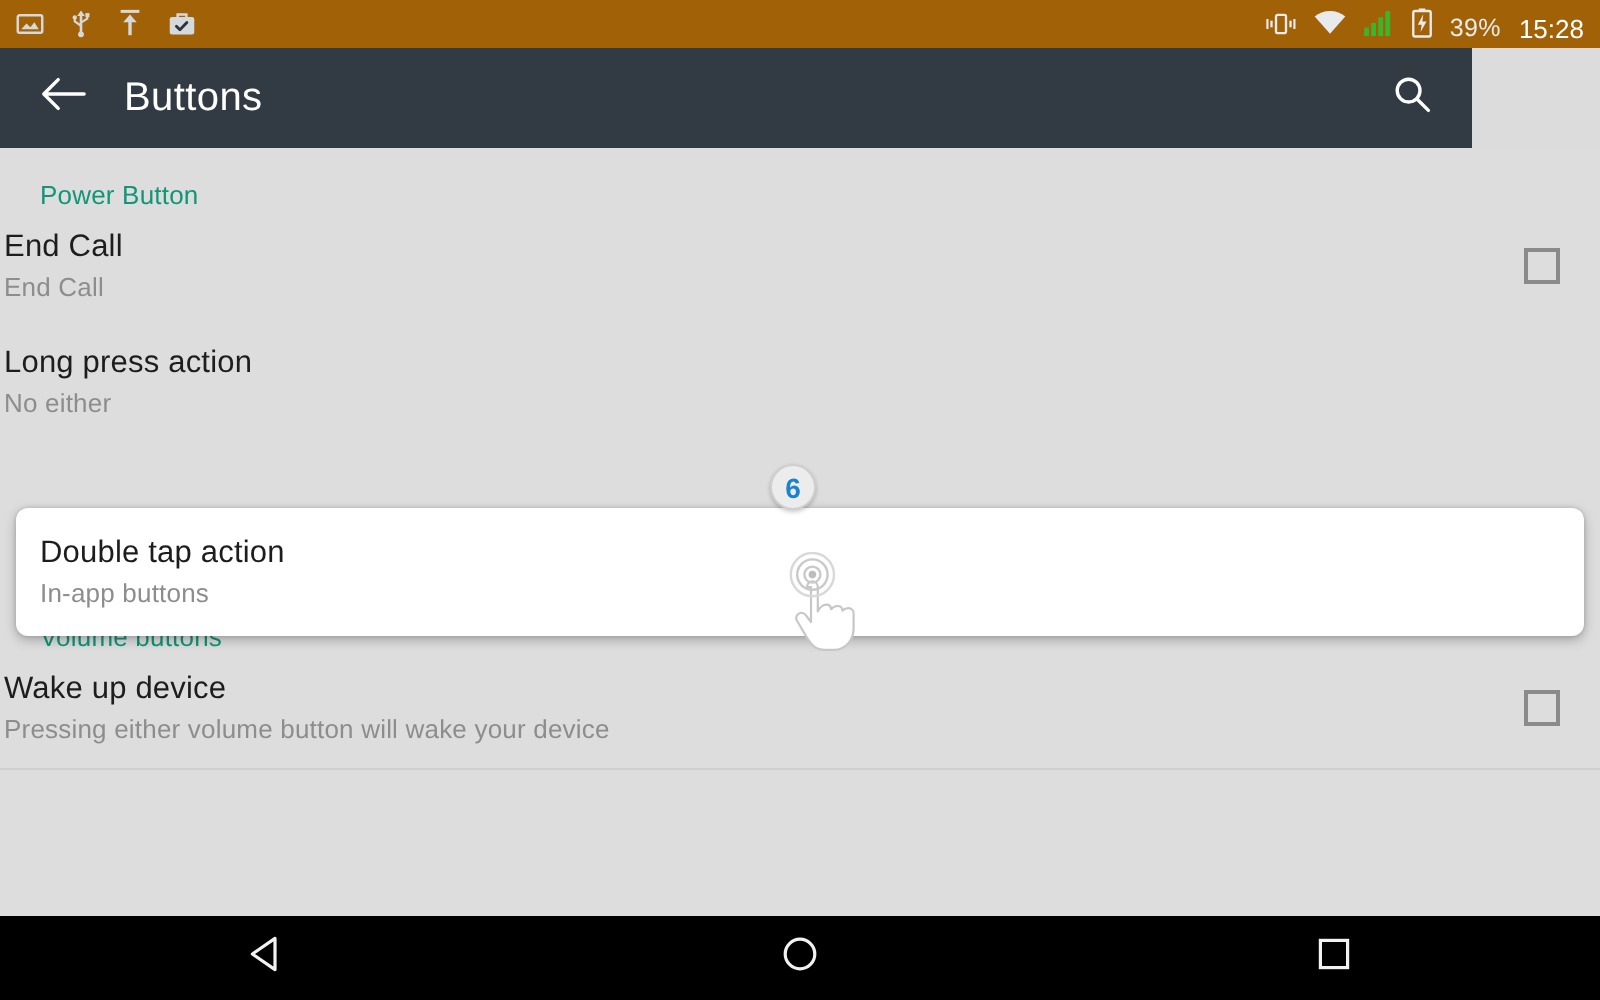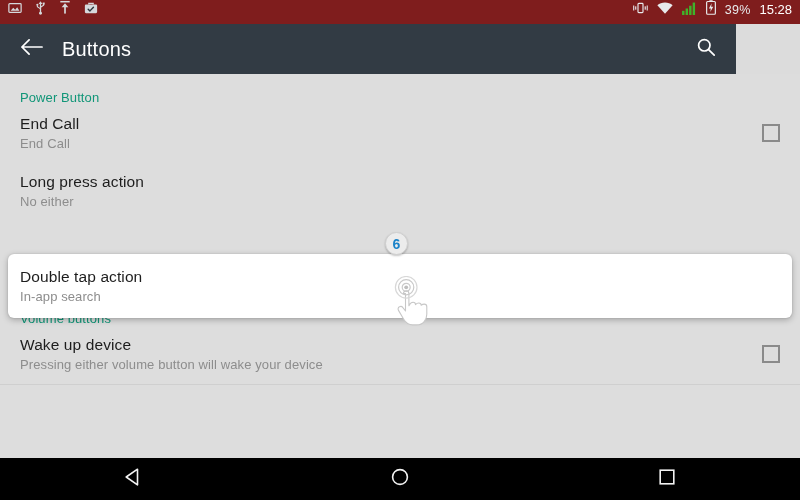--- a/index.html
+++ b/index.html
@@ -7,21 +7,21 @@
     width:800px; height:500px;
     font-family:"Liberation Sans", sans-serif;
     background:#dcdcdc;
     overflow:hidden;
   }
   #screen { position:relative; width:800px; height:500px; }
 
   
   .status-bar {
     position:absolute; top:0; left:0; width:800px; height:24px;
-    background:#7f1d1d; display:flex; align-items:flex-start;
+    background:#a16207; display:flex; align-items:flex-end;
     padding:0 8px;
   }
   .status-left { display:flex; align-items:center; gap:13px; }
   .status-right { margin-left:auto; display:flex; align-items:center; gap:9px; }
   .sicon { display:block; }
   .status-text {
     color:#e8eaec; font-size:12.5px; letter-spacing:.2px;
     font-family:"Liberation Sans", sans-serif;
   }
   .status-time { color:#ffffff; font-size:13px; font-weight:normal; }
@@ -45,21 +45,21 @@
   .content {
     position:absolute; top:74px; left:0; width:800px; height:384px;
     background:#dddddd;
   }
   .section-header {
     color:#119678; font-size:13px; font-weight:normal;
     padding:16px 0 0 20px; letter-spacing:.1px;
   }
   .row {
     position:relative; display:flex; align-items:center;
-    padding:10px 20px 12px 20px; min-height:56px;
+    padding:10px 20px 12px 2px; min-height:56px;
   }
   .row-texts { display:flex; flex-direction:column; gap:3px; }
   .row-title { color:#1d1d1d; font-size:15.5px; letter-spacing:.1px; }
   .row-sub { color:#8d8d8d; font-size:13px; letter-spacing:.1px; }
   .row-check { margin-left:auto; }
   .checkbox {
     width:18px; height:18px; border:2px solid #8a8a8a; background:transparent;
   }
   .divider {
     height:1px; background:#cfcfcf; margin:0;
@@ -225,21 +225,21 @@
       <div class="row-check">
         <div class="checkbox"></div>
       </div>
     </div>
 
     <div class="divider"></div>
 
     <div class="card">
       <div class="row-texts">
         <div class="row-title">Double tap action</div>
-        <div class="row-sub">In-app search</div>
+        <div class="row-sub">In-app buttons</div>
       </div>
     </div>
   </div>
 
   <div class="step-badge">6</div>
 
   <div class="tap-cursor">
     <svg width="56" height="52" viewBox="0 0 56 52">
       <g fill="#ffffff" stroke="#c7c7c7" stroke-width="1.1" stroke-linejoin="round">
         <path d="M19.5 17.5c0-1.6 1.2-2.8 2.7-2.8s2.7 1.2 2.7 2.8v12.2c0 0 1.6-3.4 4.2-3.4 1.6 0 2.4 1 2.4 2.3 0 0 1.4-1.6 3.3-1.6 1.5 0 2.4 1 2.4 2.3 0 0 1.3-1.2 3-1.2 1.6 0 2.6 1.1 2.6 2.6v7.6c0 5.2-3.6 10.6-9.9 10.6h-4.4c-4.5 0-6.6-2-8.8-5.7l-5.2-8.8c-0.8-1.3-0.4-2.9 0.9-3.6 1.2-0.7 2.7-0.3 3.5 0.8l2.6 3.4V17.5z"></path>

